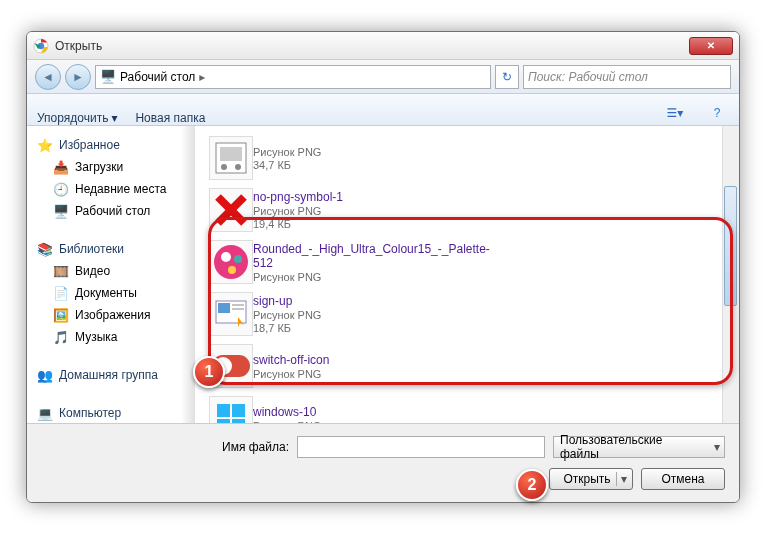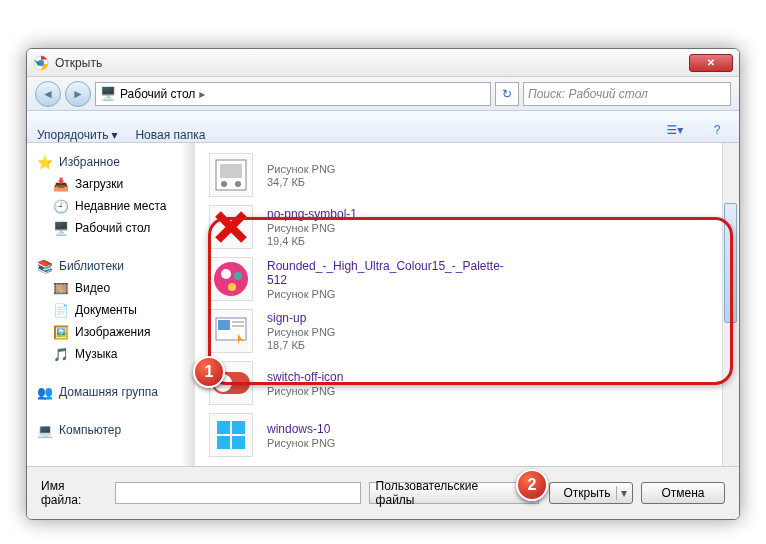--- a/index.html
+++ b/index.html
@@ -1,17 +1,17 @@
 <!DOCTYPE html>
 <html><head>
 <meta charset="utf-8">
 <style>
 *{box-sizing:border-box;margin:0;padding:0;font-family:"Segoe UI",Tahoma,sans-serif;font-size:12px}
 body{background:transparent;width:766px;height:544px;position:relative}
-.window{position:absolute;left:26px;top:48px;width:714px;height:472px;background:#fff;border:1px solid #707070;border-radius:6px;box-shadow:0 0 20px rgba(0,0,0,.4);display:flex;flex-direction:column;overflow:hidden}
+.window{position:absolute;left:26px;top:31px;width:714px;height:472px;background:#fff;border:1px solid #707070;border-radius:6px;box-shadow:0 0 20px rgba(0,0,0,.4);display:flex;flex-direction:column;overflow:hidden}
 .titlebar{height:28px;background:linear-gradient(#fdfdfd,#e8e8e8);display:flex;align-items:center;padding:0 6px;border-bottom:1px solid #ccc}
 .titlebar .icon{width:16px;height:16px;margin-right:6px}
 .titlebar .title{flex:1;color:#333}
 .titlebar .close{width:44px;height:18px;background:linear-gradient(#e07979,#c83030);border:1px solid #8b2222;border-radius:3px;display:flex;align-items:center;justify-content:center;color:#fff;font-weight:bold;font-size:10px}
 .navbar{height:34px;background:linear-gradient(#f7f7f7,#e4ecf7);display:flex;align-items:center;padding:0 8px;gap:4px;border-bottom:1px solid #ccc}
 .navbtn{width:26px;height:26px;border-radius:50%;background:linear-gradient(#eaf3fb,#b7d5ed);border:1px solid #8aabc7;display:flex;align-items:center;justify-content:center;color:#5a7a9a}
 .addrbar{flex:1;height:24px;border:1px solid #abadb3;background:#fff;display:flex;align-items:center;padding:0 4px;gap:4px}
 .addrbar .crumb{display:flex;align-items:center;gap:4px}
 .addrbar .sep{color:#666}
 .searchbox{width:208px;height:24px;border:1px solid #abadb3;background:#fff;display:flex;align-items:center;padding:0 4px;color:#888;font-style:italic}
@@ -21,28 +21,28 @@
 .toolbar .spacer{flex:1}
 .toolbar .iconbtn{width:24px;height:24px;display:flex;align-items:center;justify-content:center;color:#316ac5}
 .body{flex:1;display:flex;overflow:hidden}
 .sidebar{width:168px;background:#fff;overflow-y:auto;padding:8px 0;position:relative}
 .sidebar::after{content:"";position:absolute;right:0;top:0;bottom:0;width:14px;background:linear-gradient(90deg,transparent,#e0e0e0)}
 .group{margin-bottom:16px}
 .group-hd{display:flex;align-items:center;gap:6px;padding:3px 10px;color:#1e395b}
 .group-item{display:flex;align-items:center;gap:6px;padding:3px 10px 3px 26px;color:#000}
 .ic{width:16px;height:16px;display:inline-flex;align-items:center;justify-content:center;font-size:13px}
 .filepane{flex:1;background:#fff;overflow-y:auto;padding:6px 12px;position:relative}
-.fileitem{display:flex;align-items:center;gap:14px;padding:4px 2px;min-height:50px}
+.fileitem{display:flex;align-items:center;gap:0;padding:4px 2px;min-height:50px}
 .thumb{width:44px;height:44px;display:flex;align-items:center;justify-content:center;border:1px solid #ddd;background:#fafafa}
 .finfo{display:flex;flex-direction:column;gap:1px}
 .fname{color:#4c1d95}
 .ftype,.fsize{color:#6d6d6d;font-size:11px}
 .scrolltrack{position:absolute;right:0;top:0;bottom:0;width:17px;background:#f0f0f0;border-left:1px solid #ddd}
 .scrollthumb{position:absolute;right:2px;width:13px;background:linear-gradient(#e4ecf7,#b7d5ed);border:1px solid #8aabc7;border-radius:2px}
-.bottombar{background:#f0f0f0;border-top:1px solid #ccc;padding:12px 14px;display:flex;flex-direction:row;gap:10px}
+.bottombar{background:#f0f0f0;border-top:1px solid #ccc;padding:12px 14px;display:flex;flex-direction:column;gap:10px}
 .row{display:flex;align-items:center;gap:8px;justify-content:flex-end}
 .lbl{color:#000}
 .txtinput{height:22px;border:1px solid #abadb3;background:#fff;padding:0 4px;width:248px}
 .combo{height:22px;border:1px solid #abadb3;background:linear-gradient(#fff,#e4e4e4);padding:0 20px 0 6px;display:flex;align-items:center;position:relative;width:172px}
 .combo::after{content:"▾";position:absolute;right:4px;color:#555}
 .btn{height:22px;min-width:84px;border:1px solid #707070;background:linear-gradient(#fdfdfd,#e0e0e0);padding:0 10px;display:flex;align-items:center;justify-content:center;border-radius:3px}
 .btn.split{padding-right:18px;position:relative}
 .btn.split::after{content:"▾";position:absolute;right:5px;color:#555;border-left:1px solid #aaa;padding-left:4px}
 .highlight1{position:absolute;left:208px;top:217px;width:525px;height:168px;border:3px solid #d11919;border-radius:18px;pointer-events:none;box-shadow:0 2px 6px rgba(0,0,0,.3)}
 .badge{position:absolute;width:32px;height:32px;border-radius:50%;background:radial-gradient(circle at 35% 30%,#ff6a4a,#b61b1b);border:2px solid #fff;box-shadow:0 2px 4px rgba(0,0,0,.5);display:flex;align-items:center;justify-content:center;color:#fff;font-weight:bold;font-size:16px}

